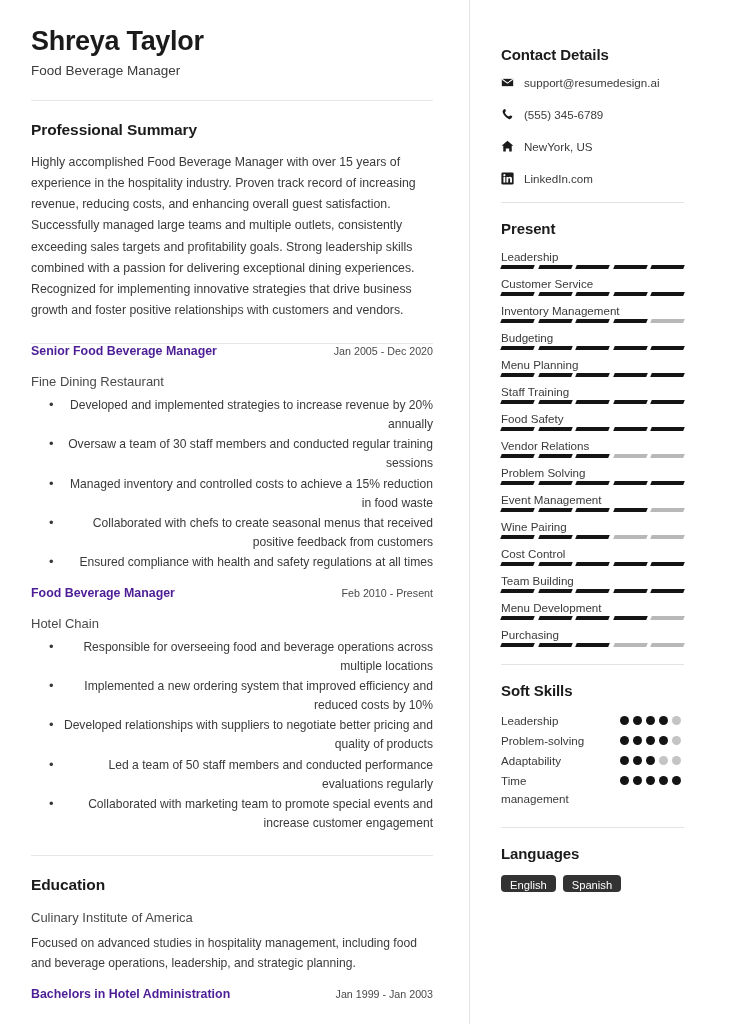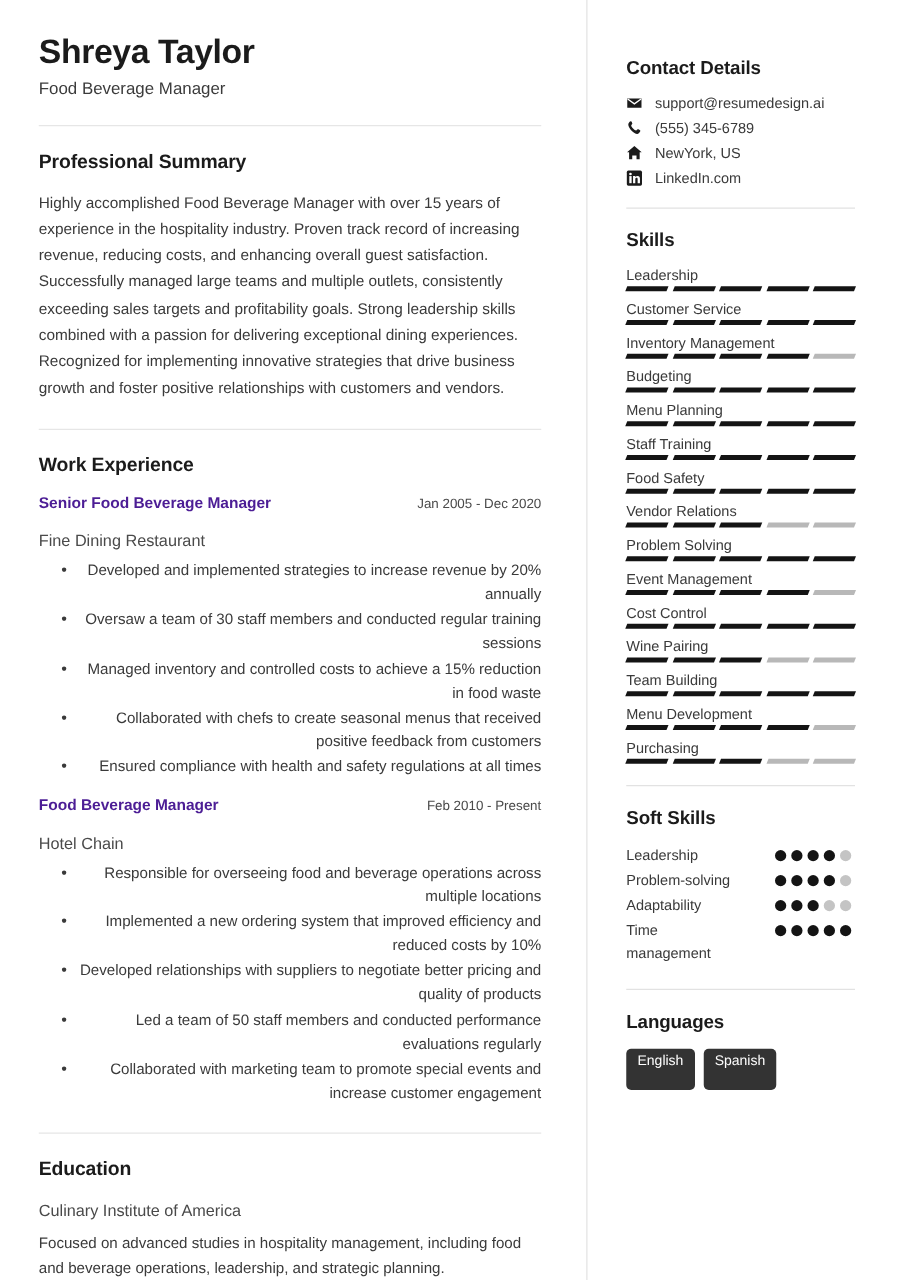--- a/index.html
+++ b/index.html
@@ -136,21 +136,21 @@
     color: #1b1b1b;
     margin-bottom: 13px;
     letter-spacing: -0.1px;
   }
 
   .side-divider {
     border-top: 1px solid #e2e2e2;
     margin: 17px 0 17px 0;
   }
 
-  .contact-list { display: flex; flex-direction: column; gap: 7px; }
+  .contact-list { display: flex; flex-direction: column; gap: 19px; }
   .contact-row {
     display: flex;
     align-items: center;
     gap: 10px;
     font-size: 11.6px;
     color: #3a3a3a;
   }
   .contact-icon {
     width: 13px;
     height: 13px;
@@ -212,21 +212,21 @@
     background: #c4c4c4;
   }
   .dot.on { background: #141414; }
 
   
   .lang-list { display: flex; gap: 7px; flex-wrap: wrap; }
   .lang-chip {
     background: #333333;
     color: #ffffff;
     font-size: 11.2px;
-    padding: 4px 9px 17px 9px;
+    padding: 4px 9px 1px 9px;
     border-radius: 4px;
   }
 </style>
 </head>
 <body>
 
 <div class="page">
 
   <div class="main-col">
 
@@ -238,21 +238,20 @@
     <div class="hr"></div>
 
     <div class="section">
       <div class="section-heading">Professional Summary</div>
       <div class="summary-text">Highly accomplished Food Beverage Manager with over 15 years of experience in the hospitality industry. Proven track record of increasing revenue, reducing costs, and enhancing overall guest satisfaction. Successfully managed large teams and multiple outlets, consistently exceeding sales targets and profitability goals. Strong leadership skills combined with a passion for delivering exceptional dining experiences. Recognized for implementing innovative strategies that drive business growth and foster positive relationships with customers and vendors.</div>
     </div>
 
     <div class="sec-divider"></div>
 
     <div class="section">
-      <div class="section-heading">Work Experience</div>
 
       <div class="entry">
         <div class="entry-head">
           <div class="entry-title">Senior Food Beverage Manager</div>
           <div class="entry-date">Jan 2005 - Dec 2020</div>
         </div>
         <div class="entry-sub">Fine Dining Restaurant</div>
         <ul class="bullets">
           <li>Developed and implemented strategies to increase revenue by 20% annually</li>
           <li>Oversaw a team of 30 staff members and conducted regular training sessions</li>
@@ -344,21 +343,21 @@
           </span>
           <span>LinkedIn.com</span>
         </div>
 
       </div>
     </div>
 
     <div class="side-divider"></div>
 
     <div>
-      <div class="side-heading">Skills</div>
+      <div class="side-heading">Present</div>
       <div id="skills-container">
           <div class="skill-row">
             <div class="skill-name">Leadership</div>
             <div class="skill-bar">
               <span class="seg on"></span>
               <span class="seg on"></span>
               <span class="seg on"></span>
               <span class="seg on"></span>
               <span class="seg on"></span>
             </div>
@@ -447,37 +446,37 @@
             <div class="skill-name">Event Management</div>
             <div class="skill-bar">
               <span class="seg on"></span>
               <span class="seg on"></span>
               <span class="seg on"></span>
               <span class="seg on"></span>
               <span class="seg"></span>
             </div>
           </div>
           <div class="skill-row">
+            <div class="skill-name">Wine Pairing</div>
+            <div class="skill-bar">
+              <span class="seg on"></span>
+              <span class="seg on"></span>
+              <span class="seg on"></span>
+              <span class="seg"></span>
+              <span class="seg"></span>
+            </div>
+          </div>
+          <div class="skill-row">
             <div class="skill-name">Cost Control</div>
             <div class="skill-bar">
               <span class="seg on"></span>
               <span class="seg on"></span>
               <span class="seg on"></span>
               <span class="seg on"></span>
               <span class="seg on"></span>
-            </div>
-          </div>
-          <div class="skill-row">
-            <div class="skill-name">Wine Pairing</div>
-            <div class="skill-bar">
-              <span class="seg on"></span>
-              <span class="seg on"></span>
-              <span class="seg on"></span>
-              <span class="seg"></span>
-              <span class="seg"></span>
             </div>
           </div>
           <div class="skill-row">
             <div class="skill-name">Team Building</div>
             <div class="skill-bar">
               <span class="seg on"></span>
               <span class="seg on"></span>
               <span class="seg on"></span>
               <span class="seg on"></span>
               <span class="seg on"></span>

